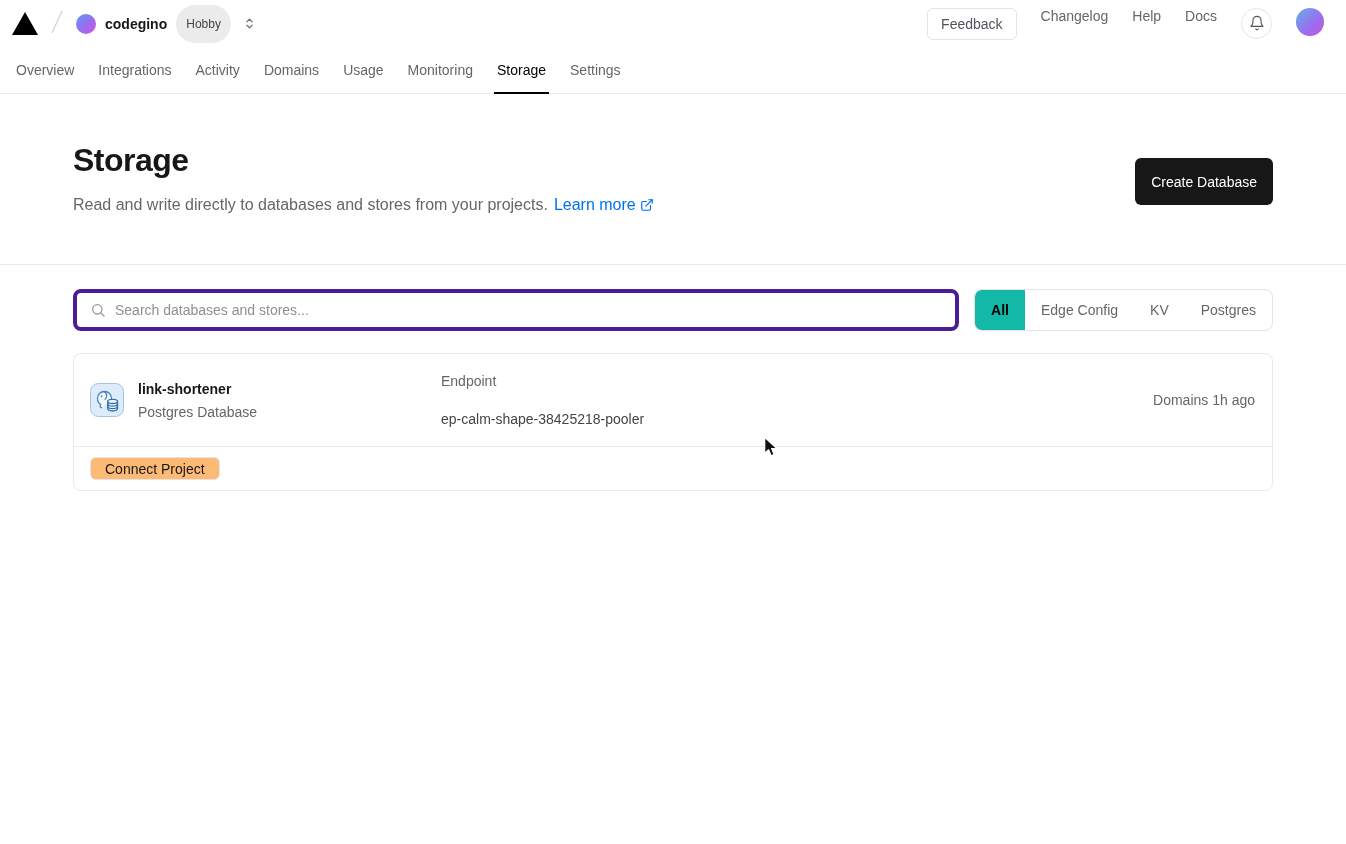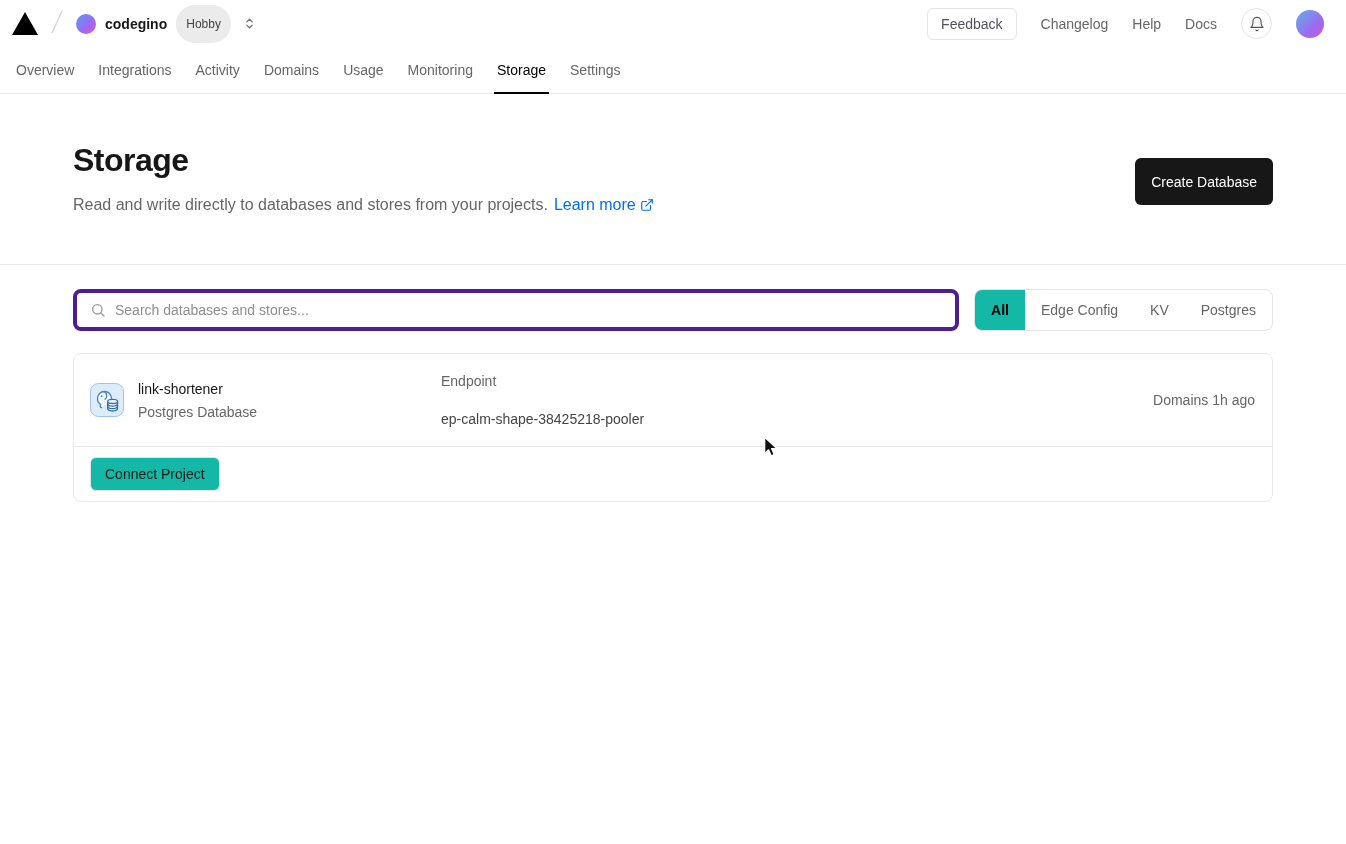--- a/index.html
+++ b/index.html
@@ -12,21 +12,21 @@
   .header-left { display:flex; align-items:center; gap:12px; }
   .logo-tri { display:flex; align-items:center; }
   .slash { color:#d4d4d4; }
   .team { display:flex; align-items:center; gap:9px; cursor:pointer; }
   .team-avatar { width:20px; height:20px; border-radius:50%;
     background:linear-gradient(135deg,#5b9cf5 0%,#9a6cf0 55%,#d651e0 100%); }
   .team-name { font-size:14px; font-weight:700; color:#171717; }
   .plan-badge { background:#ebebeb; color:#444; font-size:12px; padding:12px 10px; border-radius:999px; }
   .switcher { display:flex; align-items:center; color:#666; }
 
-  .header-right { display:flex; align-items:center; gap:24px; }
+  .header-right { display:flex; align-items:flex-start; gap:24px; }
   .feedback-btn { background:#fff; border:1px solid #e4e4e7; border-radius:6px; height:32px;
     padding:0 13px; font-size:14px; color:#52525b; font-family:inherit; cursor:pointer; }
   .hlink { font-size:14px; color:#666; cursor:pointer; }
   .bell-wrap { width:31px; height:31px; border:1px solid #e4e4e7; border-radius:50%;
     display:flex; align-items:center; justify-content:center; cursor:pointer; }
   .user-avatar { width:28px; height:28px; border-radius:50%; cursor:pointer;
     background:linear-gradient(135deg,#63b2e6 0%,#9a6cf0 60%,#cf56d8 100%); }
 
   
   .nav { display:flex; padding:0 4px; border-bottom:1px solid #eaeaea; height:47px; }
@@ -55,28 +55,28 @@
   .search input::placeholder { color:#8f8f8f; }
   .filters { display:flex; border:1px solid #e4e4e7; border-radius:8px; overflow:hidden; height:42px; background:#fff; }
   .filter { display:flex; align-items:center; padding:0 16px; font-size:14px; color:#666; cursor:pointer; white-space:nowrap; }
   .filter.active { background:#14b8a6; color:#000; font-weight:700; }
 
   
   .card { border:1px solid #eaeaea; border-radius:8px; background:#fff; }
   .card-main { display:flex; align-items:center; padding:17px 16px; cursor:pointer; }
   .db-icon { width:34px; height:34px; flex:0 0 auto; }
   .db-names { margin-left:14px; width:303px; }
-  .db-name { font-size:14px; font-weight:400; color:#171717; line-height:20px; }
+  .db-name { font-size:14px; font-weight:700; color:#171717; line-height:20px; }
   .db-type { font-size:14px; color:#666; line-height:20px; margin-top:3px; }
   .db-endpoint { flex:1; }
   .ep-label { font-size:14px; color:#666; line-height:20px; }
   .ep-value { font-size:14px; color:#444; line-height:20px; margin-top:18px; }
   .db-created { font-size:14px; color:#666; white-space:nowrap; padding-right:1px; }
   .card-footer { border-top:1px solid #eaeaea; padding:10px 16px; }
-  .connect-btn { background:#14b8a6; border:1px solid #e4e4e7; border-radius:6px; height:34px; padding:0 14px;
+  .connect-btn { background:#fdba74; border:1px solid #e4e4e7; border-radius:6px; height:23px; padding:0 14px;
     font-size:14px; font-weight:500; color:#171717; font-family:inherit; cursor:pointer; }
 
   .cursor { position:absolute; left:763px; top:436px; pointer-events:none; }
 </style>
 </head>
 <body>
 
 <div class="viewport">
 
   <div class="header">

